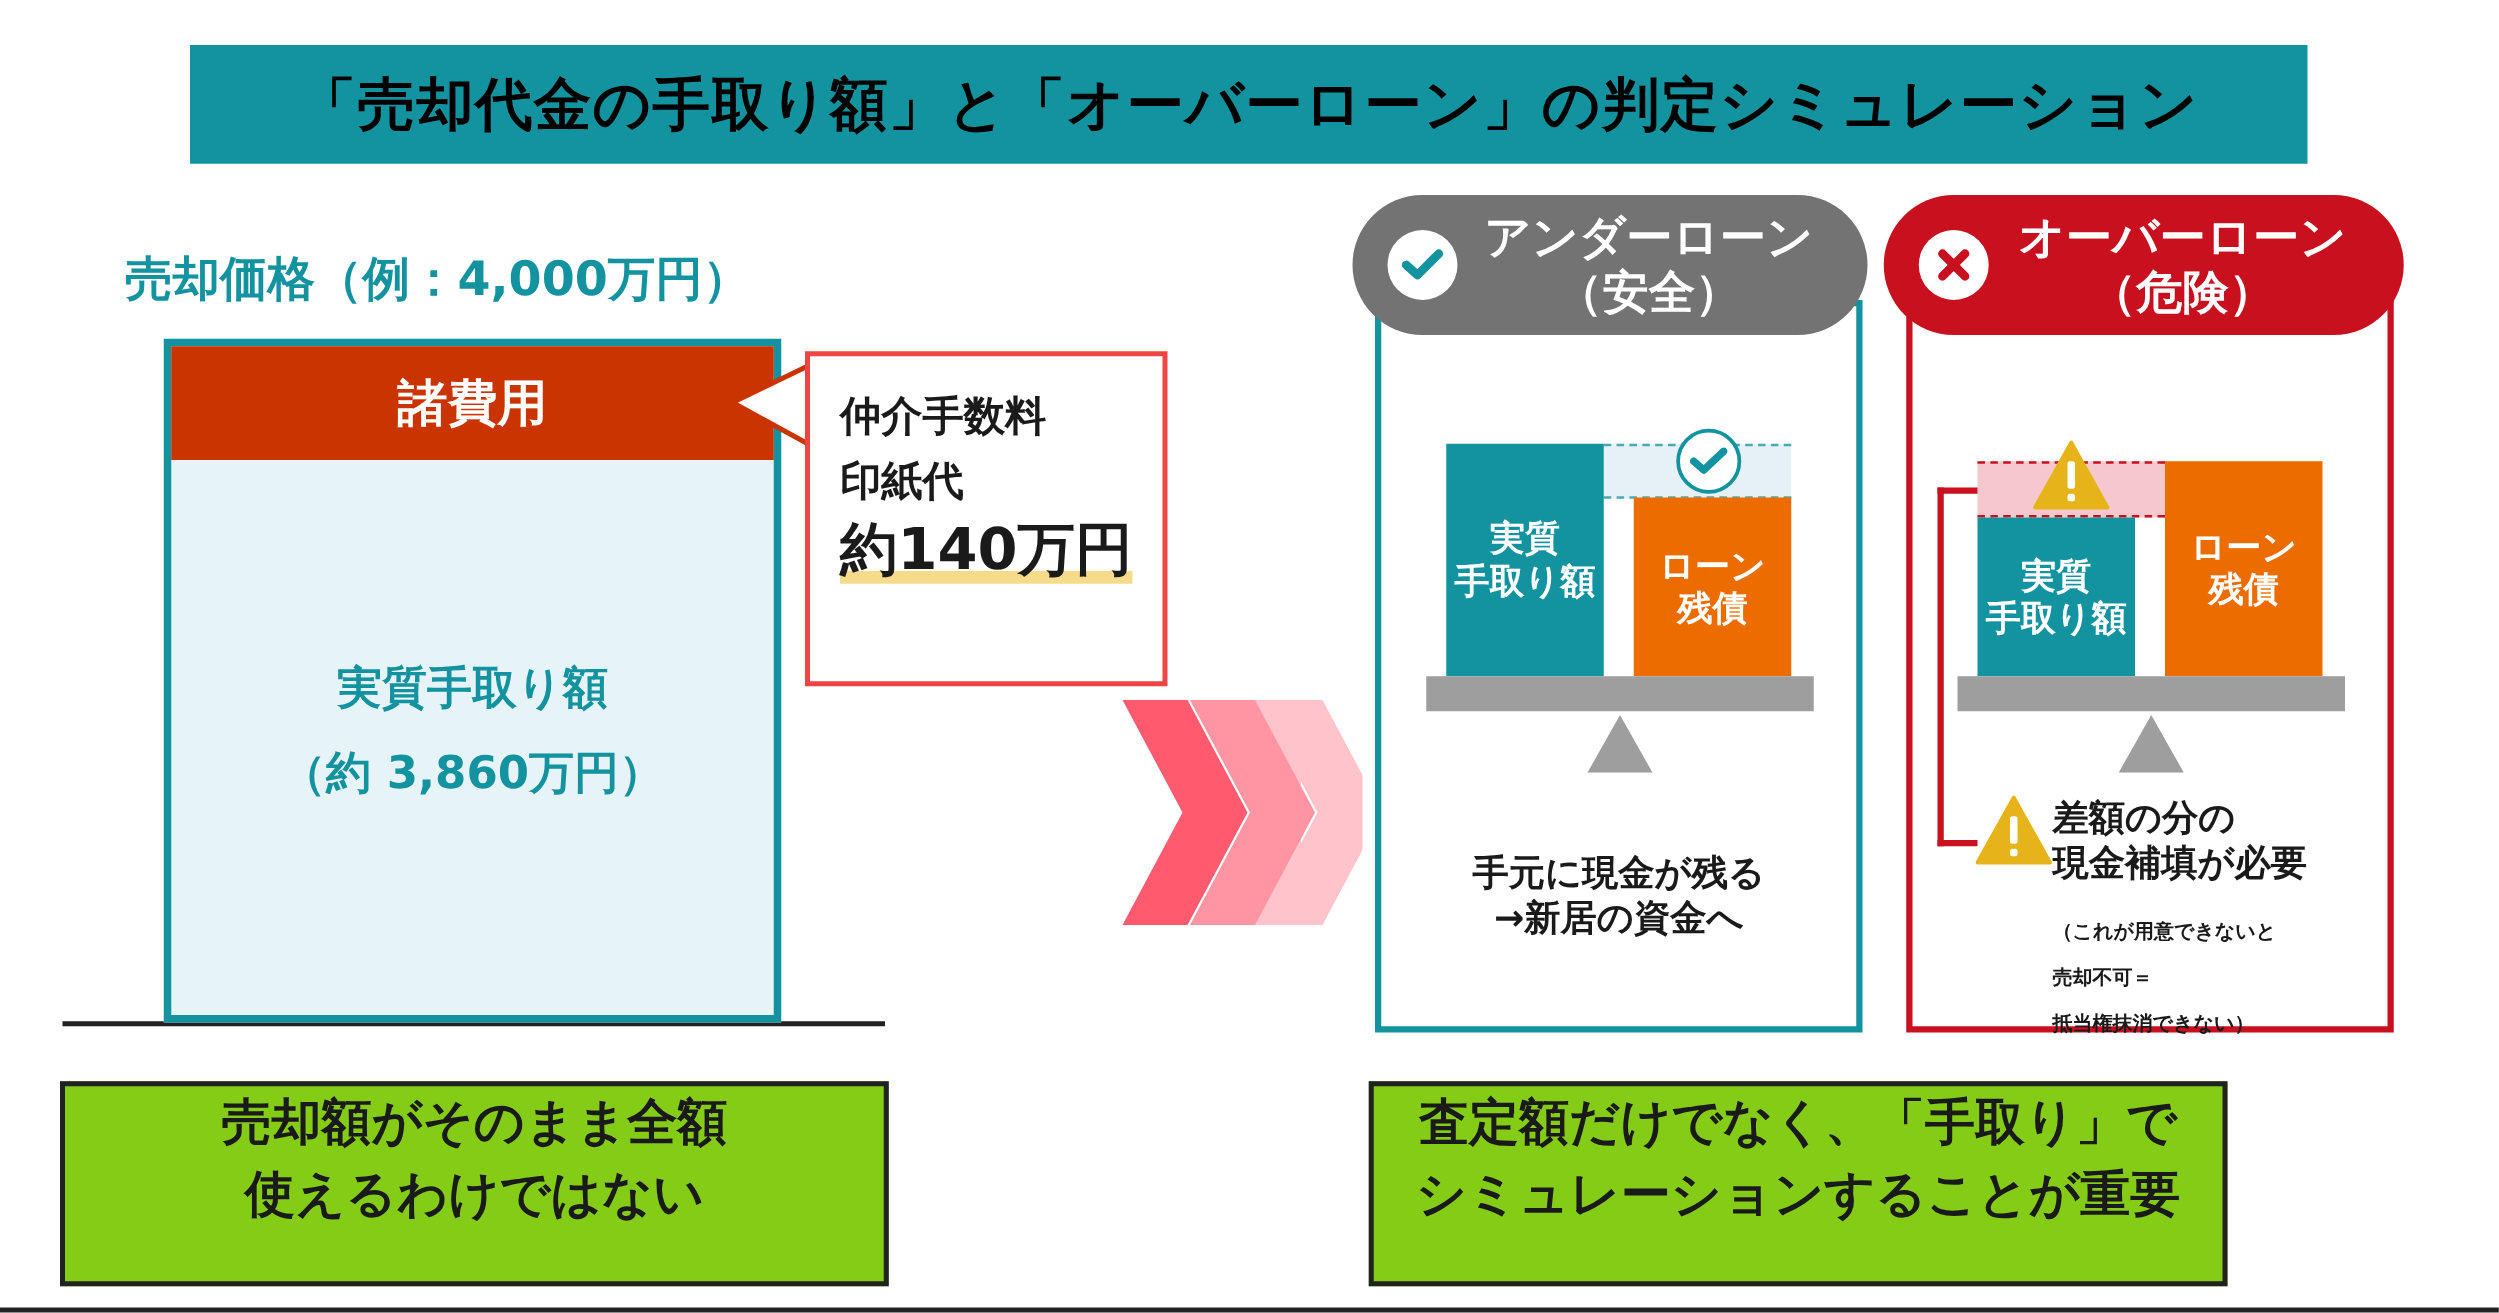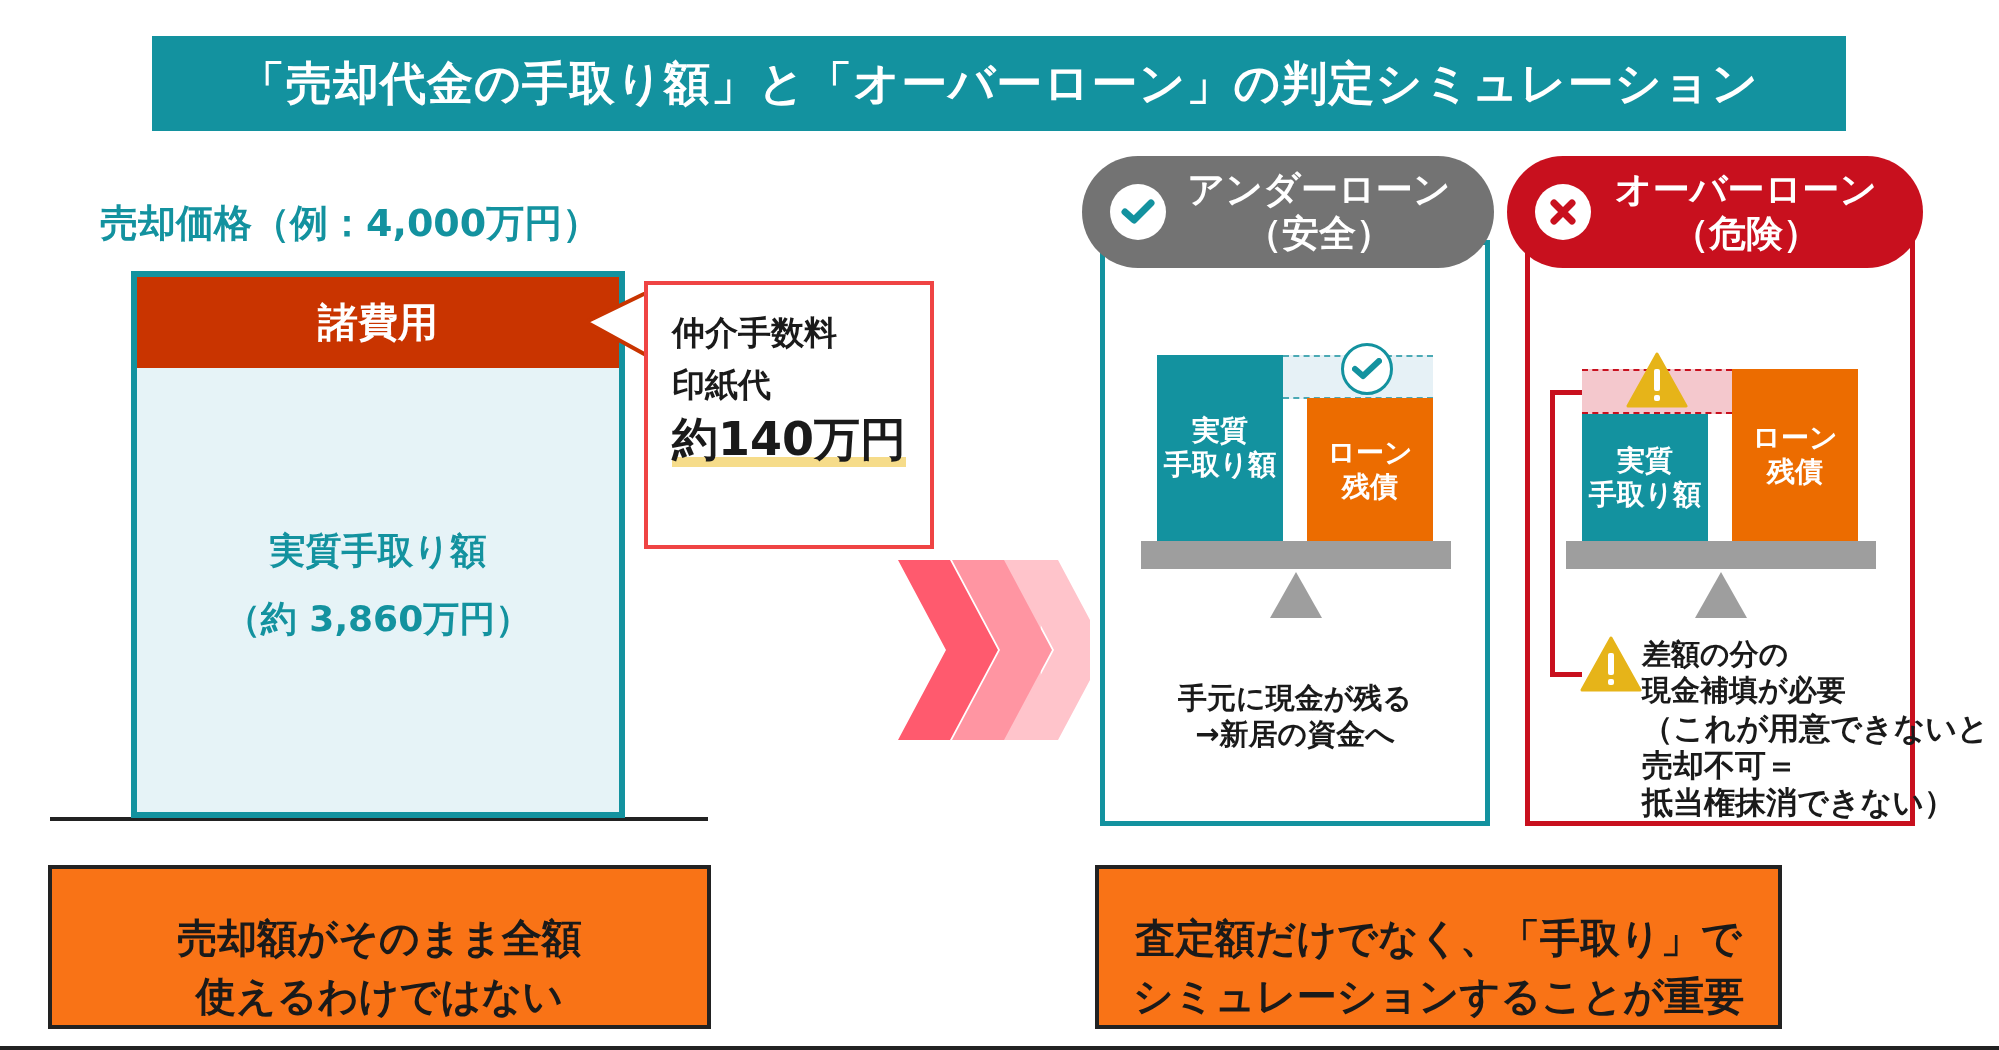--- a/index.html
+++ b/index.html
@@ -3,21 +3,21 @@
 <meta charset="utf-8">
 <style>
   html, body { margin: 0; padding: 0; }
   body {
     width: 1999px; height: 1050px; background: #ffffff; position: relative; overflow: hidden;
     font-family: "DejaVu Sans", "Liberation Sans", sans-serif; font-weight: bold; color: #1a1a1a;
   }
   .abs { position: absolute; }
   .title-bar {
     left: 152px; top: 36px; width: 1694px; height: 95px; background: #13929f;
-    color: #ffffff; font-size: 46px; display: flex; align-items: center; justify-content: center;
+    color: #000000; font-size: 46px; display: flex; align-items: center; justify-content: center;
     letter-spacing: 1px; white-space: nowrap;
   }
   .price-label { left: 100px; top: 198px; color: #13929f; font-size: 38px; white-space: nowrap; }
   .ground-line { left: 50px; top: 817px; width: 658px; height: 4px; background: #222; }
   .price-box {
     left: 131px; top: 271px; width: 494px; height: 547px; background: #e6f3f7;
     border: 6px solid #13929f; box-sizing: border-box;
   }
   .cost-band {
     position: absolute; left: 0; top: 0; right: 0; height: 91px; background: #c93400;
@@ -56,25 +56,25 @@
     display: flex; align-items: center; justify-content: center;
   }
   .teal { background: #13929f; }
   .orange { background: #ec6c00; }
   .beam { background: #9e9e9e; height: 28px; }
   .fulcrum { width: 0; height: 0; border-left: 26px solid transparent; border-right: 26px solid transparent; border-bottom: 46px solid #9e9e9e; }
   .surplus { background: #e6f1f6; border-top: 2px dashed #4aa9b4; border-bottom: 2px dashed #4aa9b4; box-sizing: border-box; }
   .deficit { background: #f4c8cd; border-top: 2px dashed #c8101e; border-bottom: 2px dashed #c8101e; box-sizing: border-box; }
   .under-note { left: 1100px; top: 680px; width: 390px; text-align: center; font-size: 29px; line-height: 36px; }
   .over-note-main { left: 1642px; top: 636px; font-size: 29px; line-height: 36px; white-space: nowrap; }
-  .over-note-sub { left: 1642px; top: 710px; font-size: 31px; line-height: 37px; white-space: nowrap; }
+  .over-note-sub { left: 1642px; top: 726px; font-size: 16px; line-height: 37px; white-space: nowrap; }
   .bracket { border-left: 5px solid #c8101e; border-top: 5px solid #c8101e; border-bottom: 5px solid #c8101e; box-sizing: border-box; }
   .summary {
-    box-sizing: border-box; border: 4px solid #222; background: #f97316;
-    display: flex; align-items: flex-end; justify-content: center; text-align: center;
+    box-sizing: border-box; border: 4px solid #222; background: #84cc16;
+    display: flex; align-items: flex-start; justify-content: center; text-align: center;
     font-size: 40px; line-height: 58px;
   }
   .summary-left { left: 48px; top: 865px; width: 663px; height: 164px; }
   .summary-right { left: 1095px; top: 865px; width: 687px; height: 164px; }
   .page-bottom-line { left: 0; top: 1046px; width: 1999px; height: 4px; background: #222; }
 </style>
 </head>
 <body>
 
 <div class="abs title-bar">「売却代金の手取り額」と「オーバーローン」の判定シミュレーション</div>

